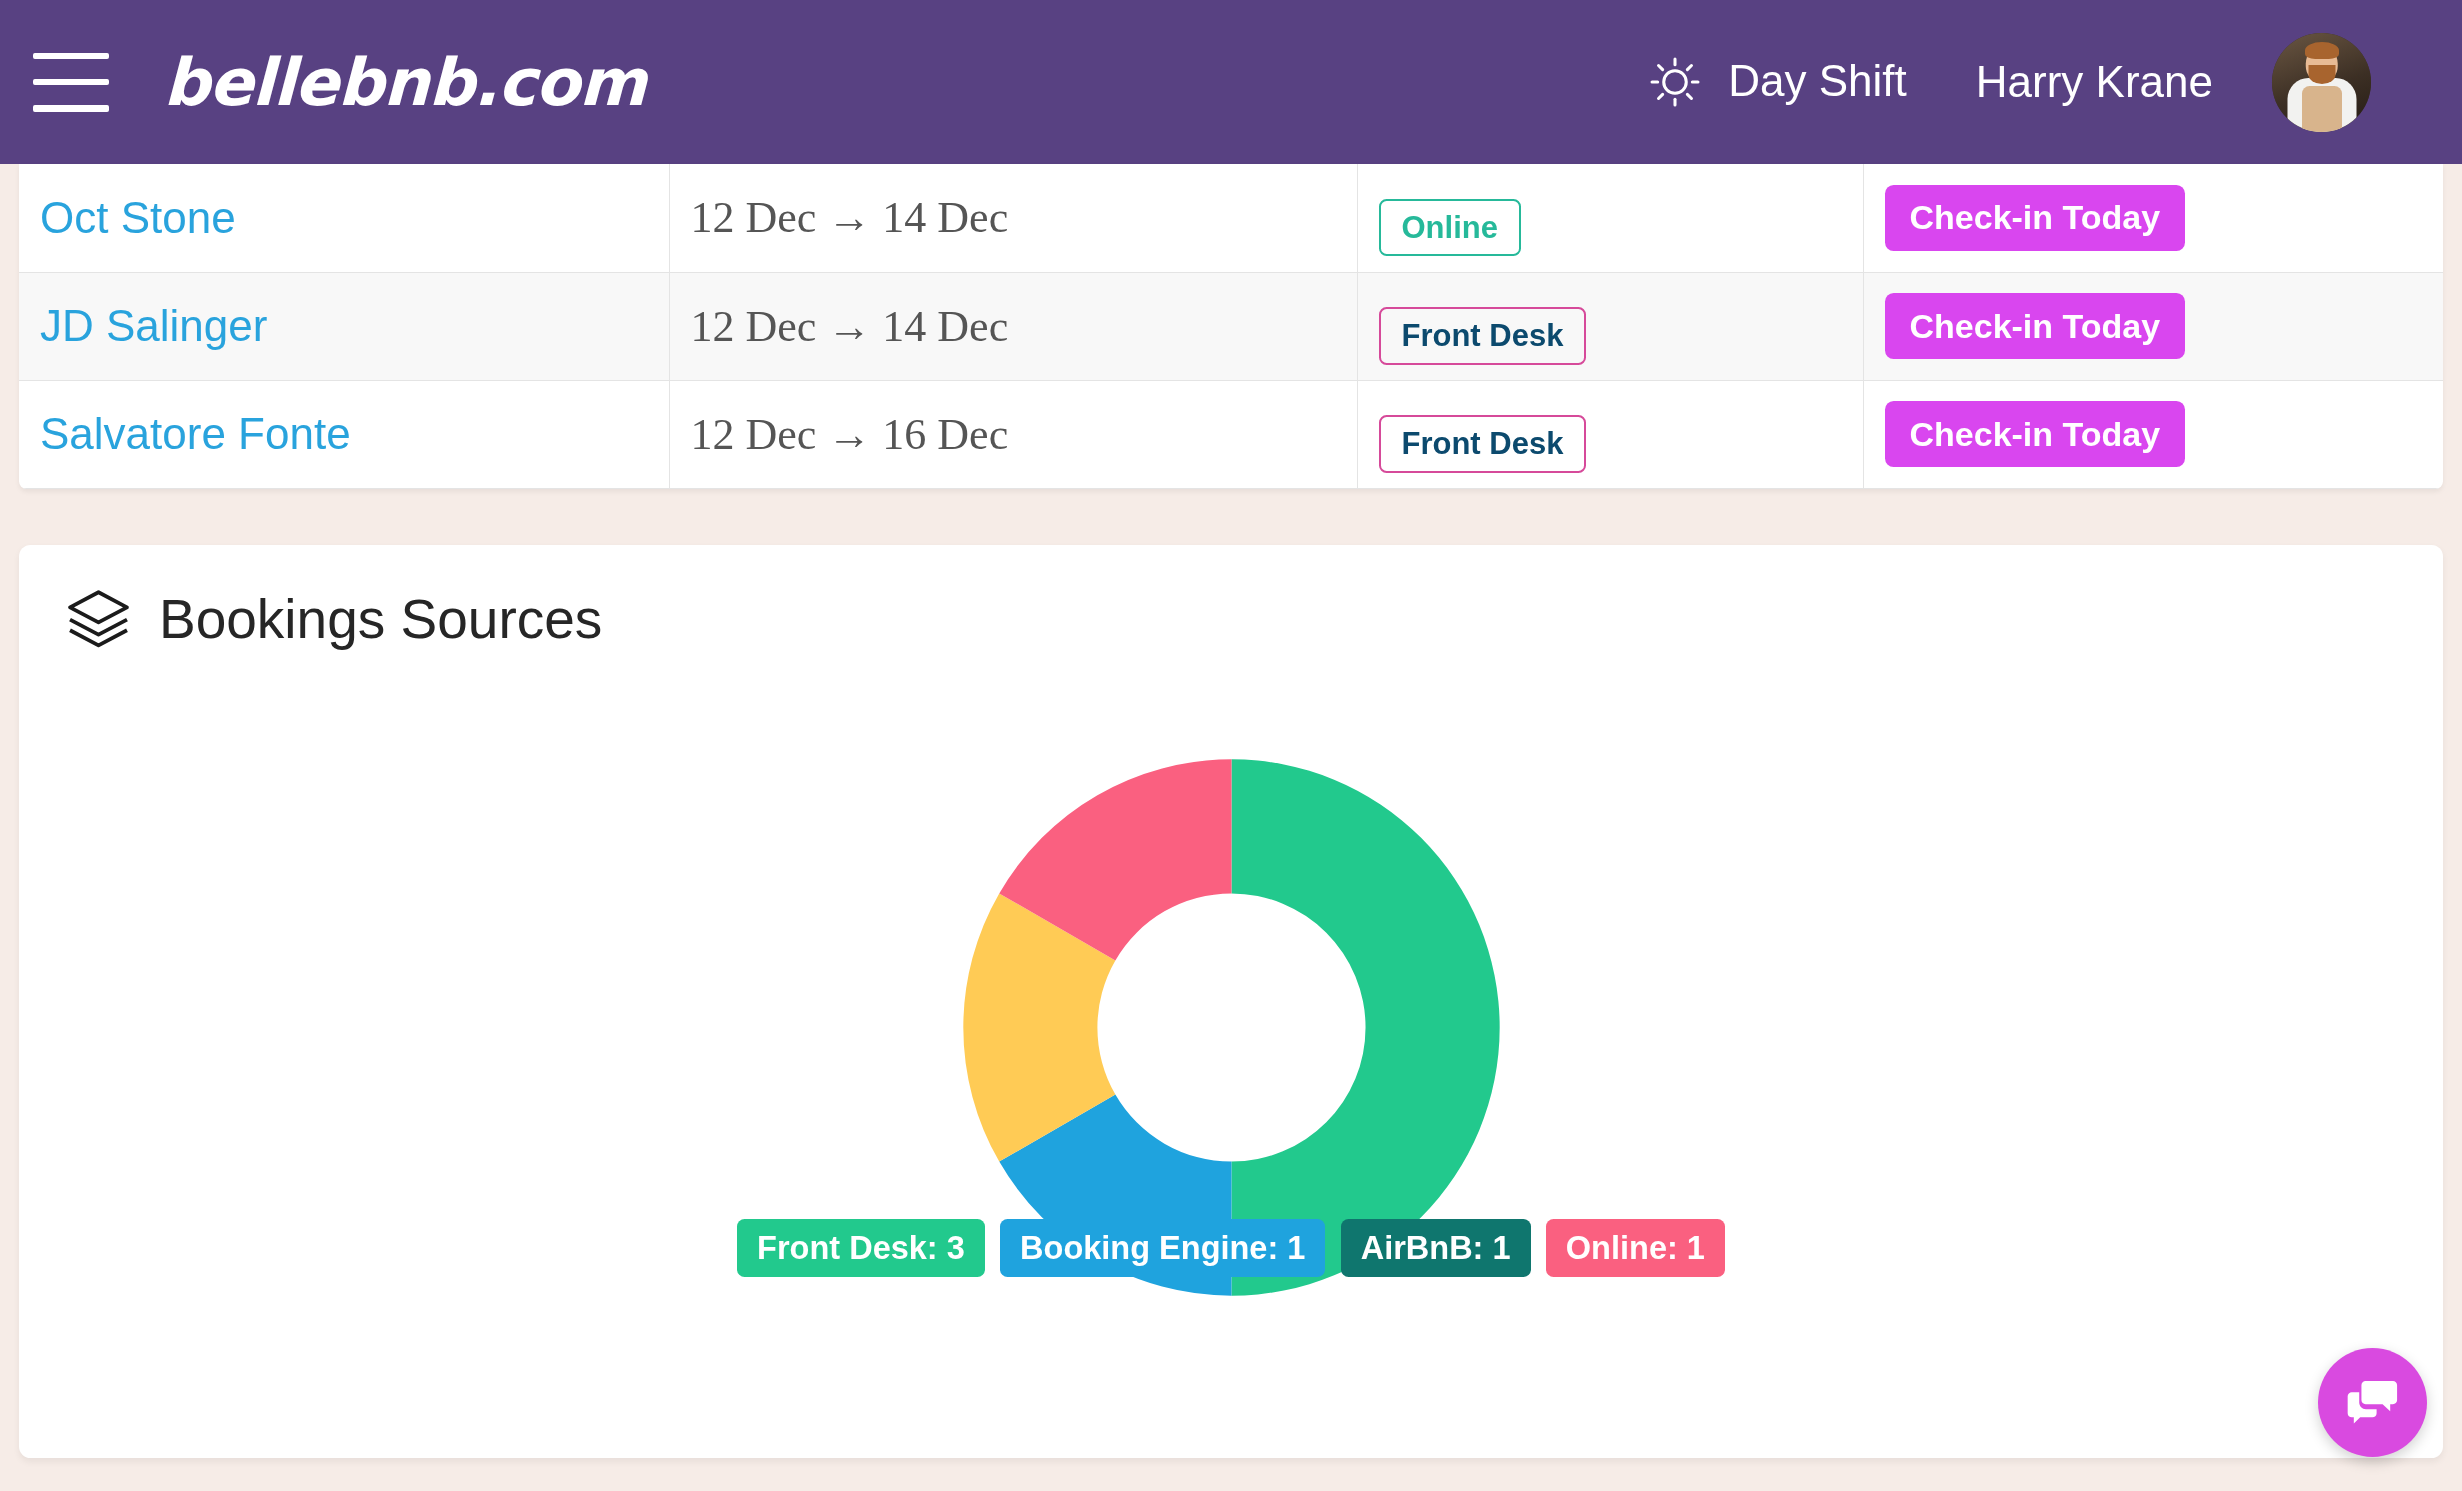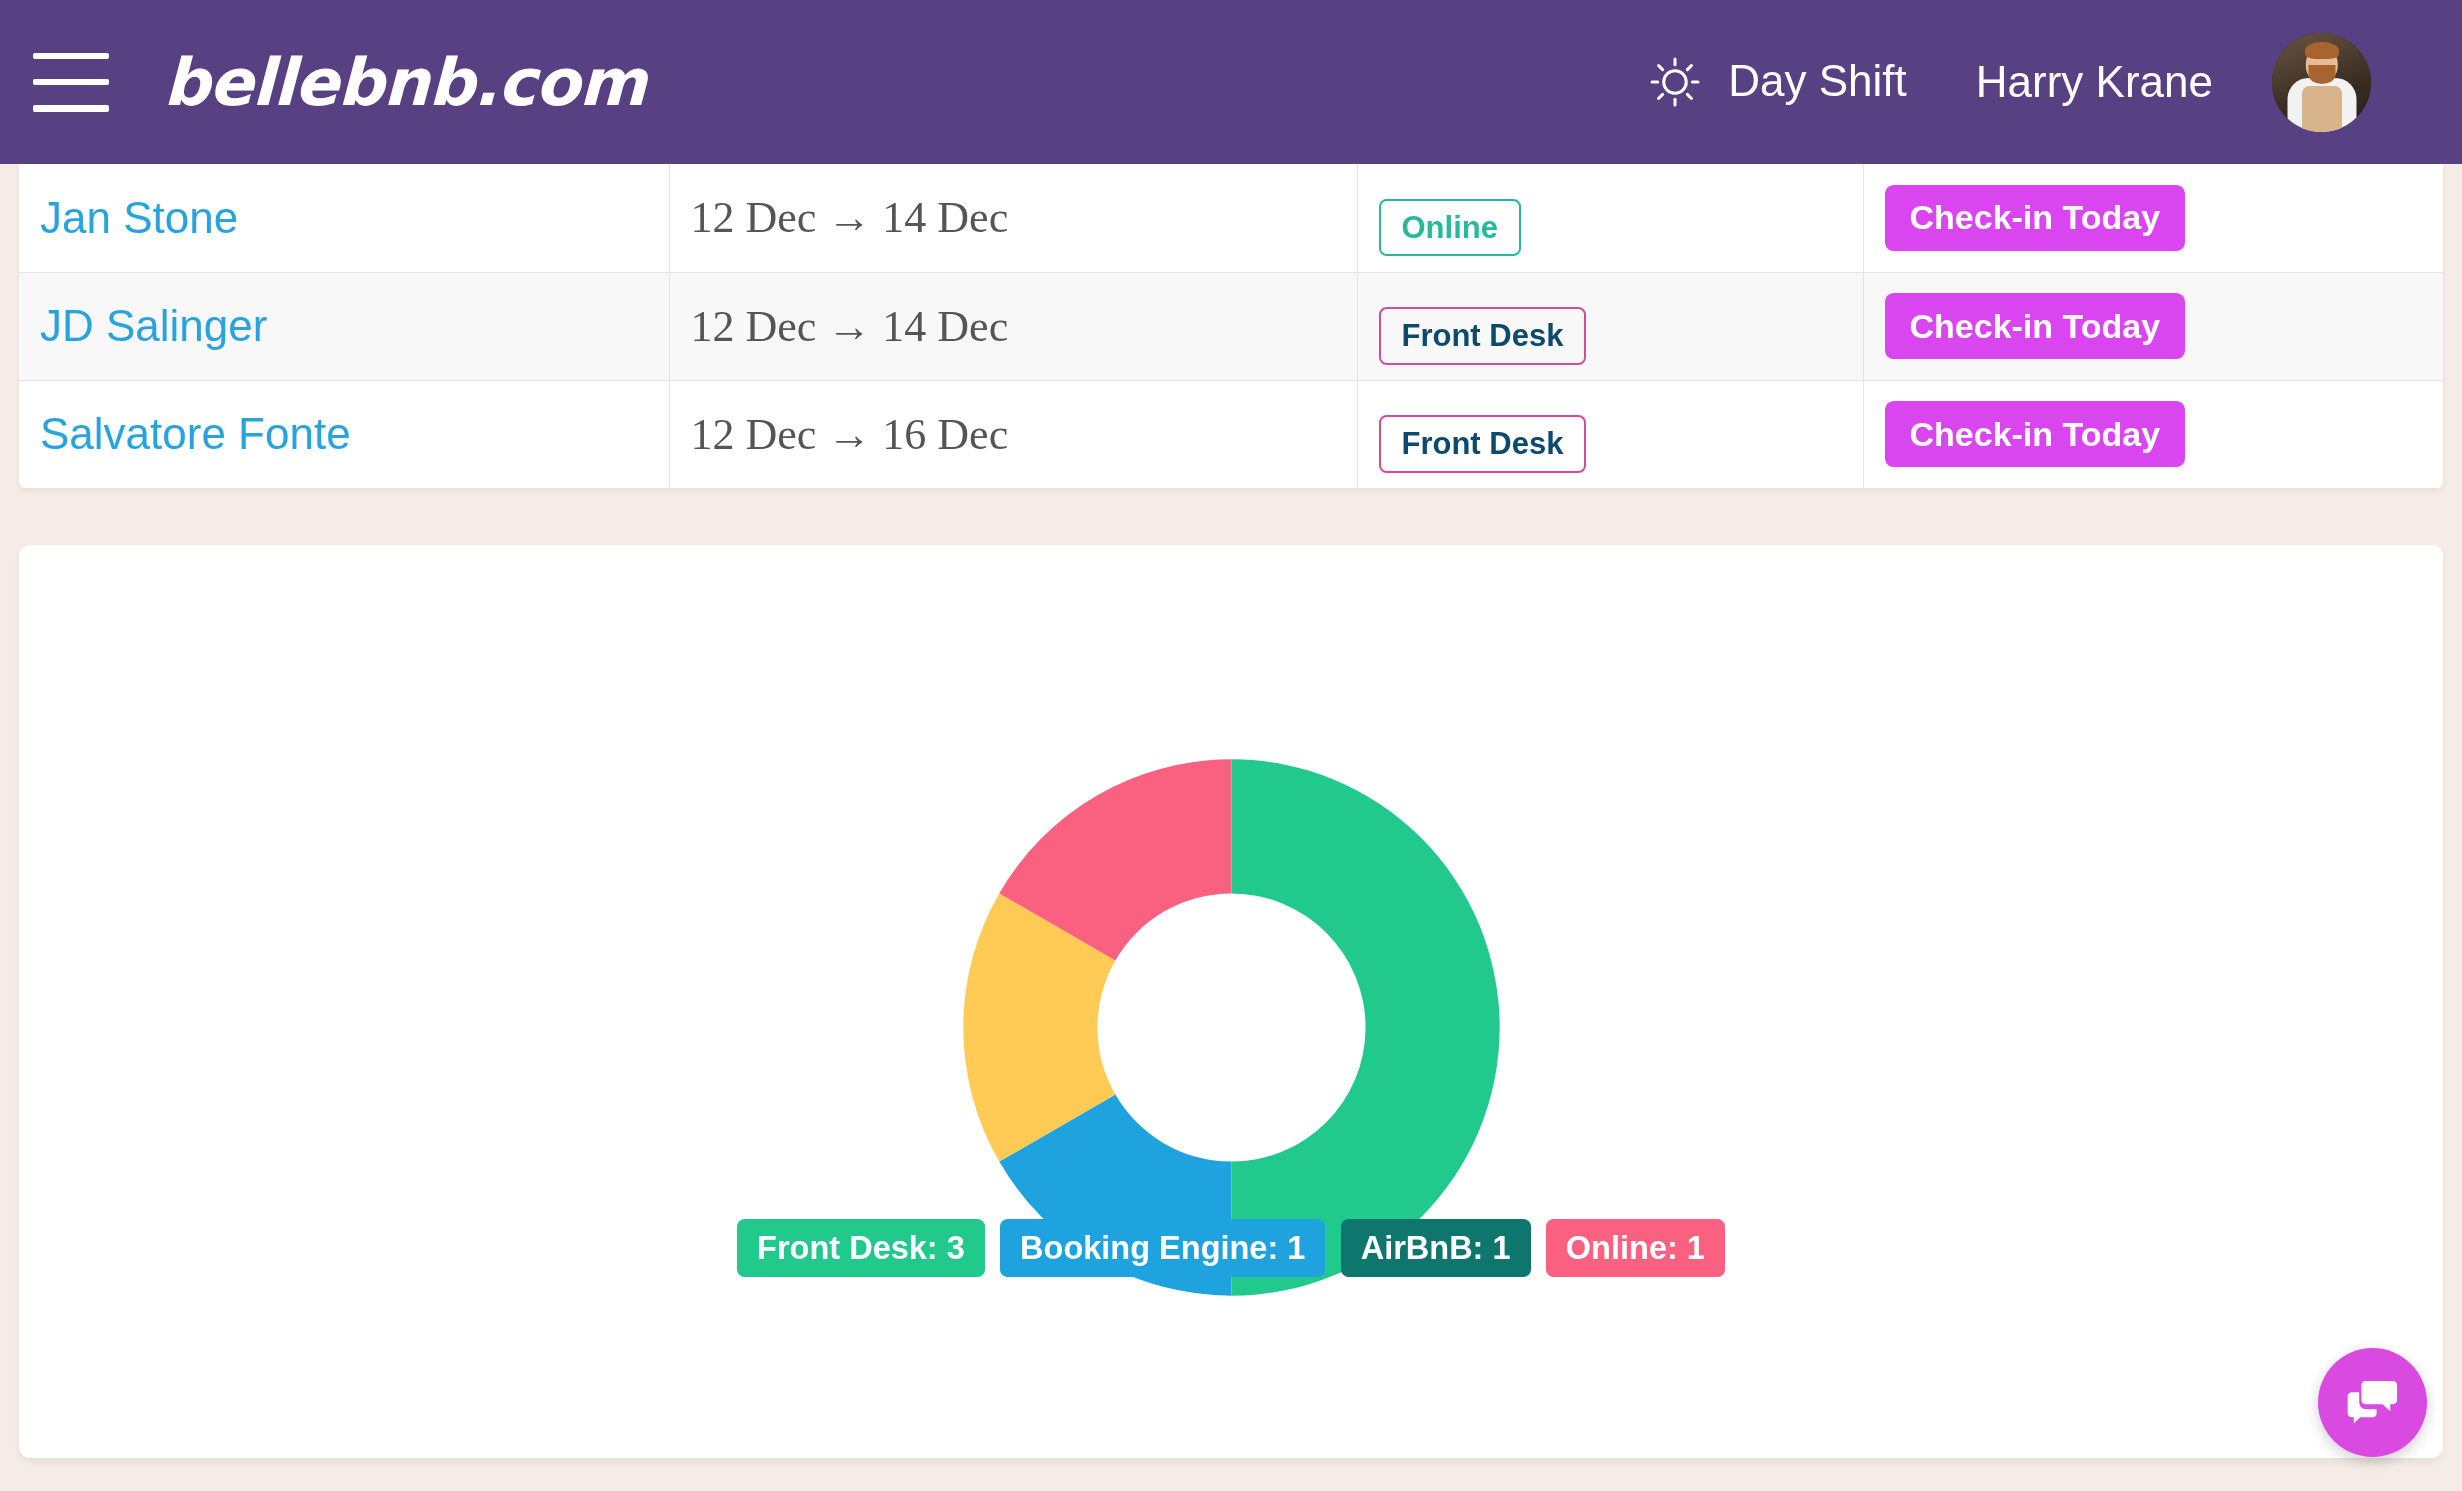--- a/index.html
+++ b/index.html
@@ -322,21 +322,21 @@
 
   </div>
 </div>
 
 <div class="table-card">
   <table class="bookings">
     <tbody>
 
       <tr>
         <td class="col-name">
-          <a class="guest-link">Jan Stone</a>
+          <a class="guest-link">Oct Stone</a>
         </td>
         <td class="col-dates">
           <span class="dates">12 Dec → 14 Dec</span>
         </td>
         <td class="col-src">
           <span class="badge teal">Online</span>
         </td>
         <td class="col-act">
           <button class="btn-green">Check-in Today</button>
         </td>
@@ -371,20 +371,30 @@
           <button class="btn-green">Check-in Today</button>
         </td>
       </tr>
 
     </tbody>
   </table>
 </div>
 
 <div class="chart-card">
 
+  <div class="card-title-row">
+    <span class="layers-icon">
+      <svg width="67" height="67" viewBox="0 0 24 24" fill="none" stroke="#1b1b1b" stroke-width="1.35" stroke-linejoin="round">
+        <polygon points="12,2.6 22.2,8 12,13.4 1.8,8"></polygon>
+        <polyline points="1.8,12.4 12,17.8 22.2,12.4"></polyline>
+        <polyline points="1.8,16.2 12,21.6 22.2,16.2"></polyline>
+      </svg>
+    </span>
+    <span class="card-title">Bookings Sources</span>
+  </div>
 
   <div class="donut-wrap">
     <svg width="583" height="583" viewBox="0 0 200 200">
 
       <path d="M 100 8 A 92 92 0 0 1 100 192 L 100 146 A 46 46 0 0 0 100 54 Z" fill="#22c98d"></path>
 
       <path d="M 100 192 A 92 92 0 0 1 20.32 146 L 60.16 123 A 46 46 0 0 0 100 146 Z" fill="#1fa3de"></path>
 
       <path d="M 20.32 146 A 92 92 0 0 1 20.32 54 L 60.16 77 A 46 46 0 0 0 60.16 123 Z" fill="#ffcb55"></path>
 

